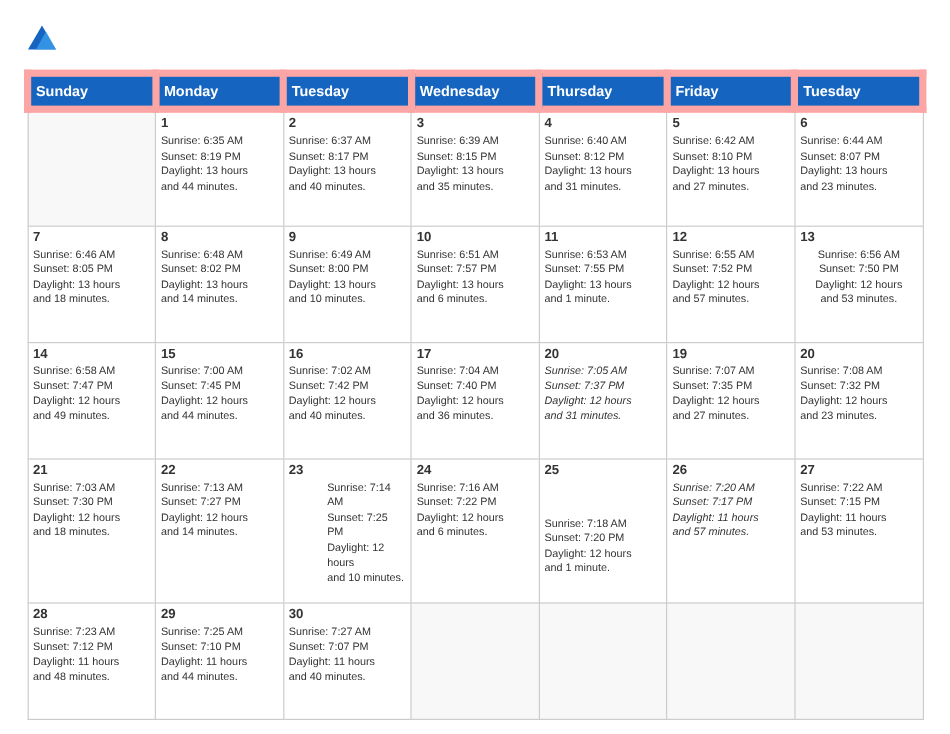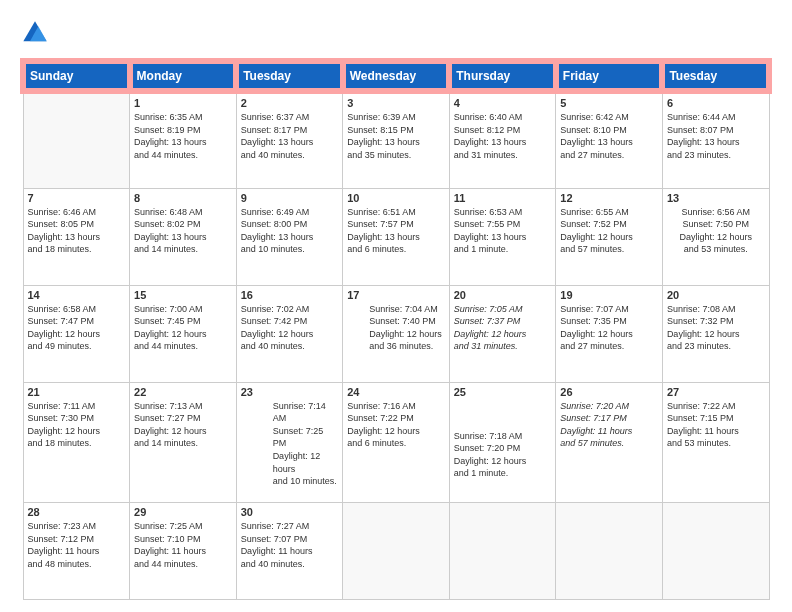--- a/index.html
+++ b/index.html
@@ -246,21 +246,21 @@
           </td>
           <td>
             <span class="day-num">16</span>
             <div class="day-info" style="white-space: pre-line;">Sunrise: 7:02 AM
 Sunset: 7:42 PM
 Daylight: 12 hours
 and 40 minutes.</div>
           </td>
           <td>
             <span class="day-num">17</span>
-            <div class="day-info" style="white-space: pre-line; margin-left: 22px;">Sunrise: 7:04 AM
+            <div class="day-info" style="white-space: pre-line;">Sunrise: 7:04 AM
 Sunset: 7:40 PM
 Daylight: 12 hours
 and 36 minutes.</div>
           </td>
           <td>
             <span class="day-num">20</span>
             <div class="day-info" style="white-space: pre-line; font-style: italic;">Sunrise: 7:05 AM
 Sunset: 7:37 PM
 Daylight: 12 hours
 and 31 minutes.</div>
@@ -276,21 +276,21 @@
             <span class="day-num">20</span>
             <div class="day-info" style="white-space: pre-line;">Sunrise: 7:08 AM
 Sunset: 7:32 PM
 Daylight: 12 hours
 and 23 minutes.</div>
           </td>
         </tr>
         <tr>
           <td>
             <span class="day-num">21</span>
-            <div class="day-info" style="white-space: pre-line;">Sunrise: 7:11 AM
+            <div class="day-info" style="white-space: pre-line;">Sunrise: 7:03 AM
 Sunset: 7:30 PM
 Daylight: 12 hours
 and 18 minutes.</div>
           </td>
           <td>
             <span class="day-num">22</span>
             <div class="day-info" style="white-space: pre-line;">Sunrise: 7:13 AM
 Sunset: 7:27 PM
 Daylight: 12 hours
 and 14 minutes.</div>

